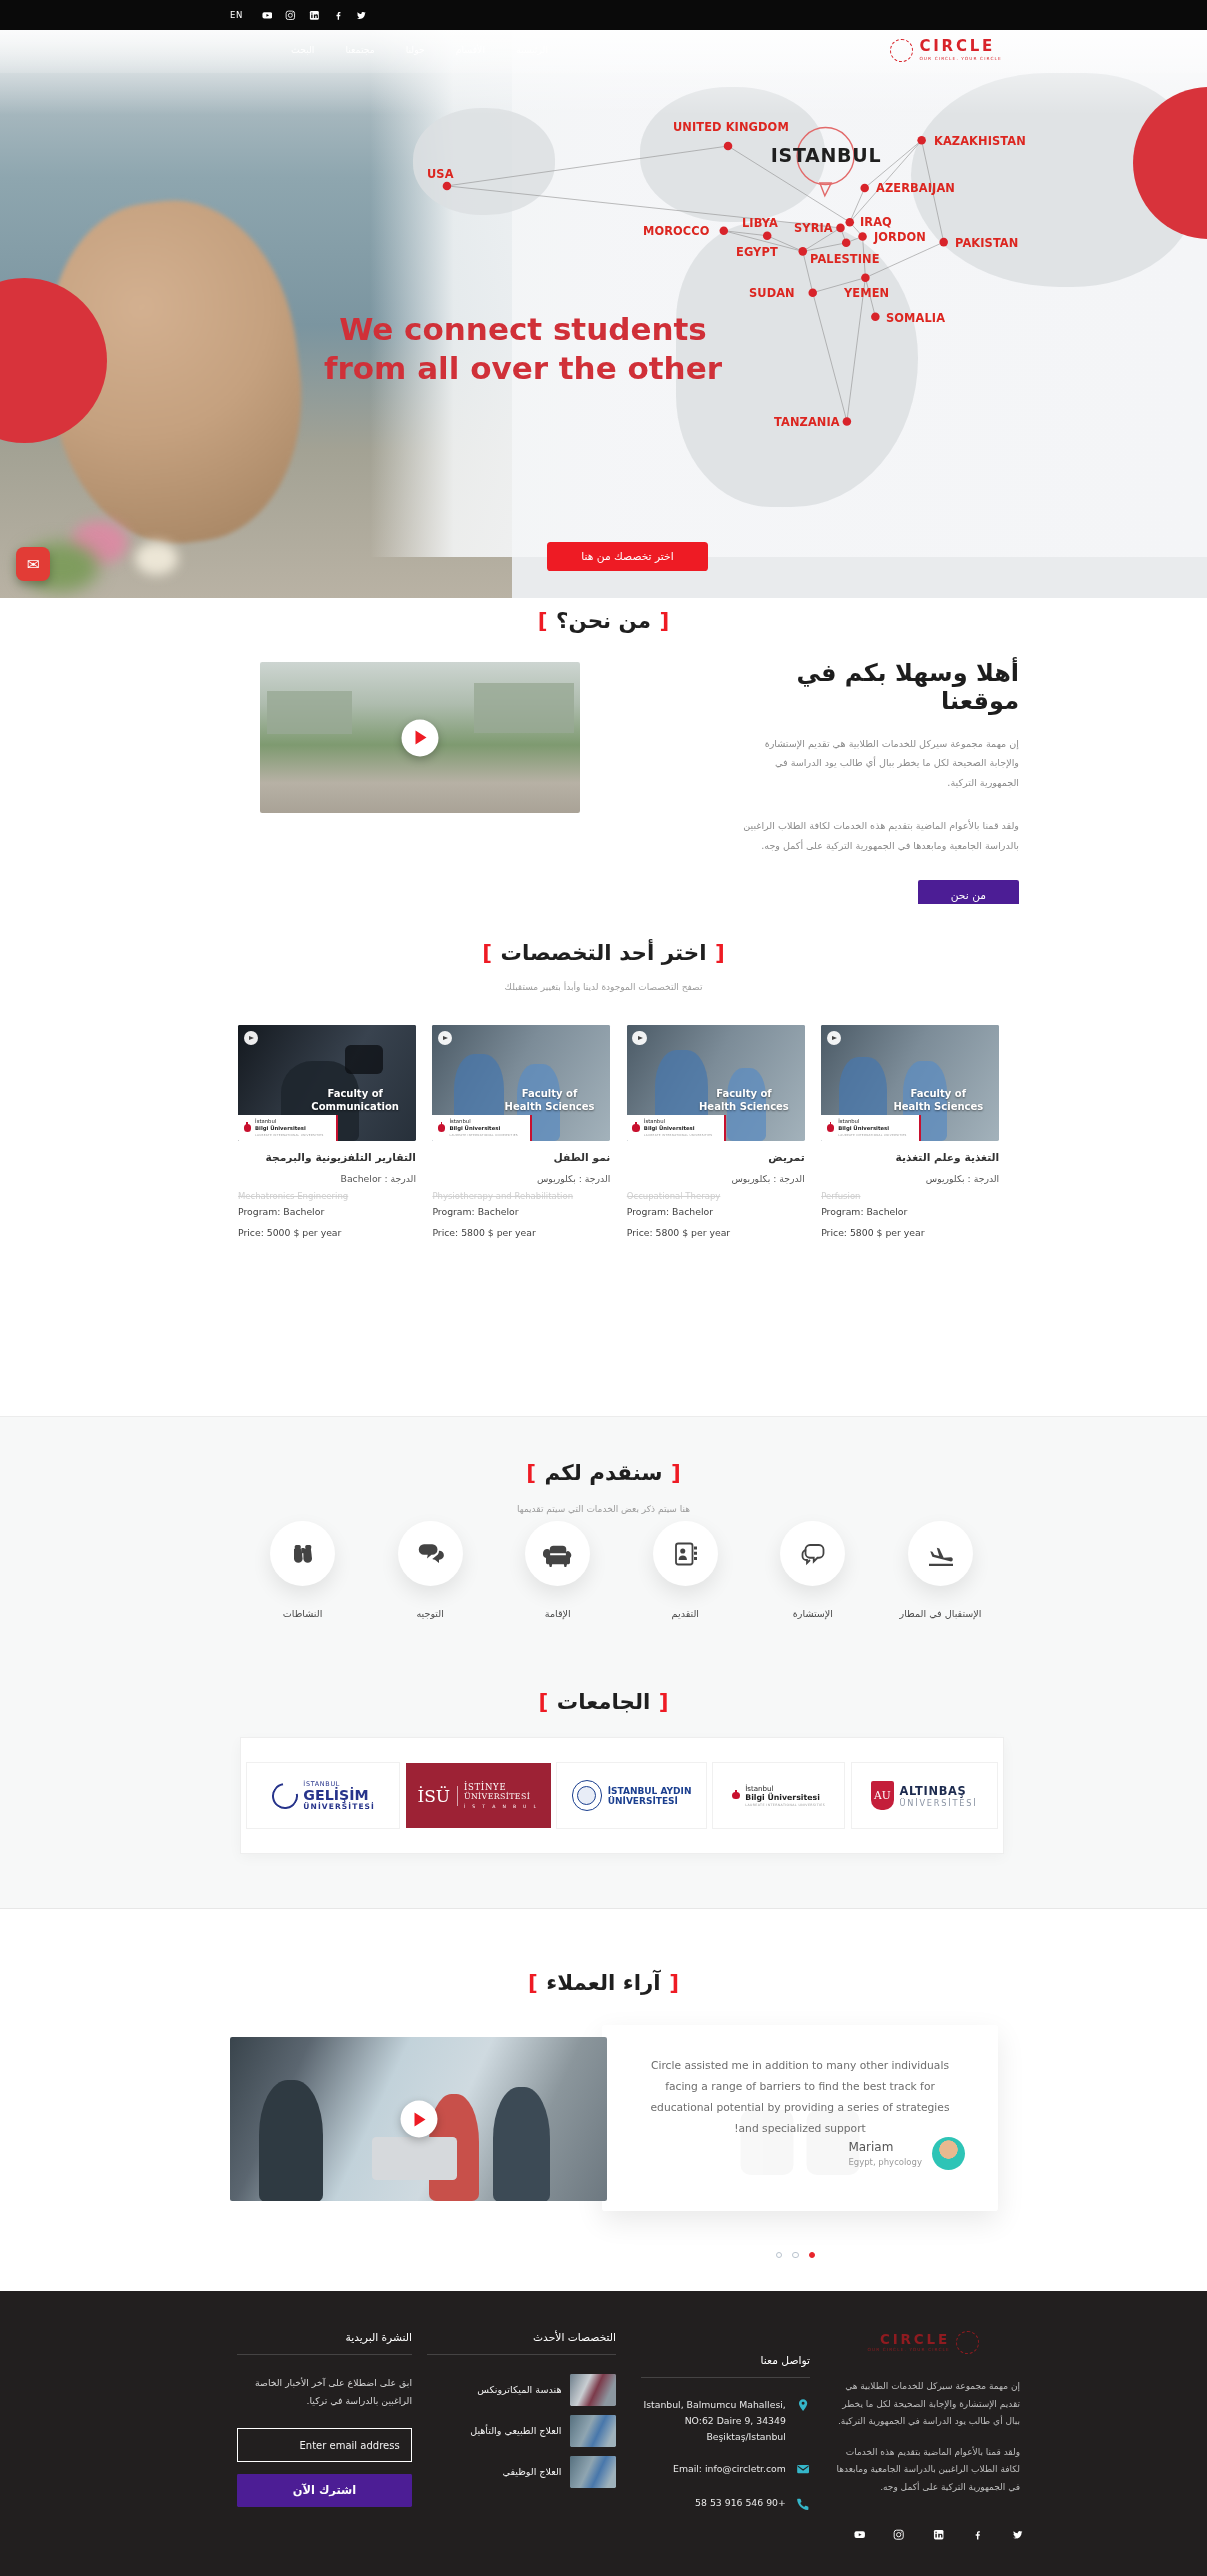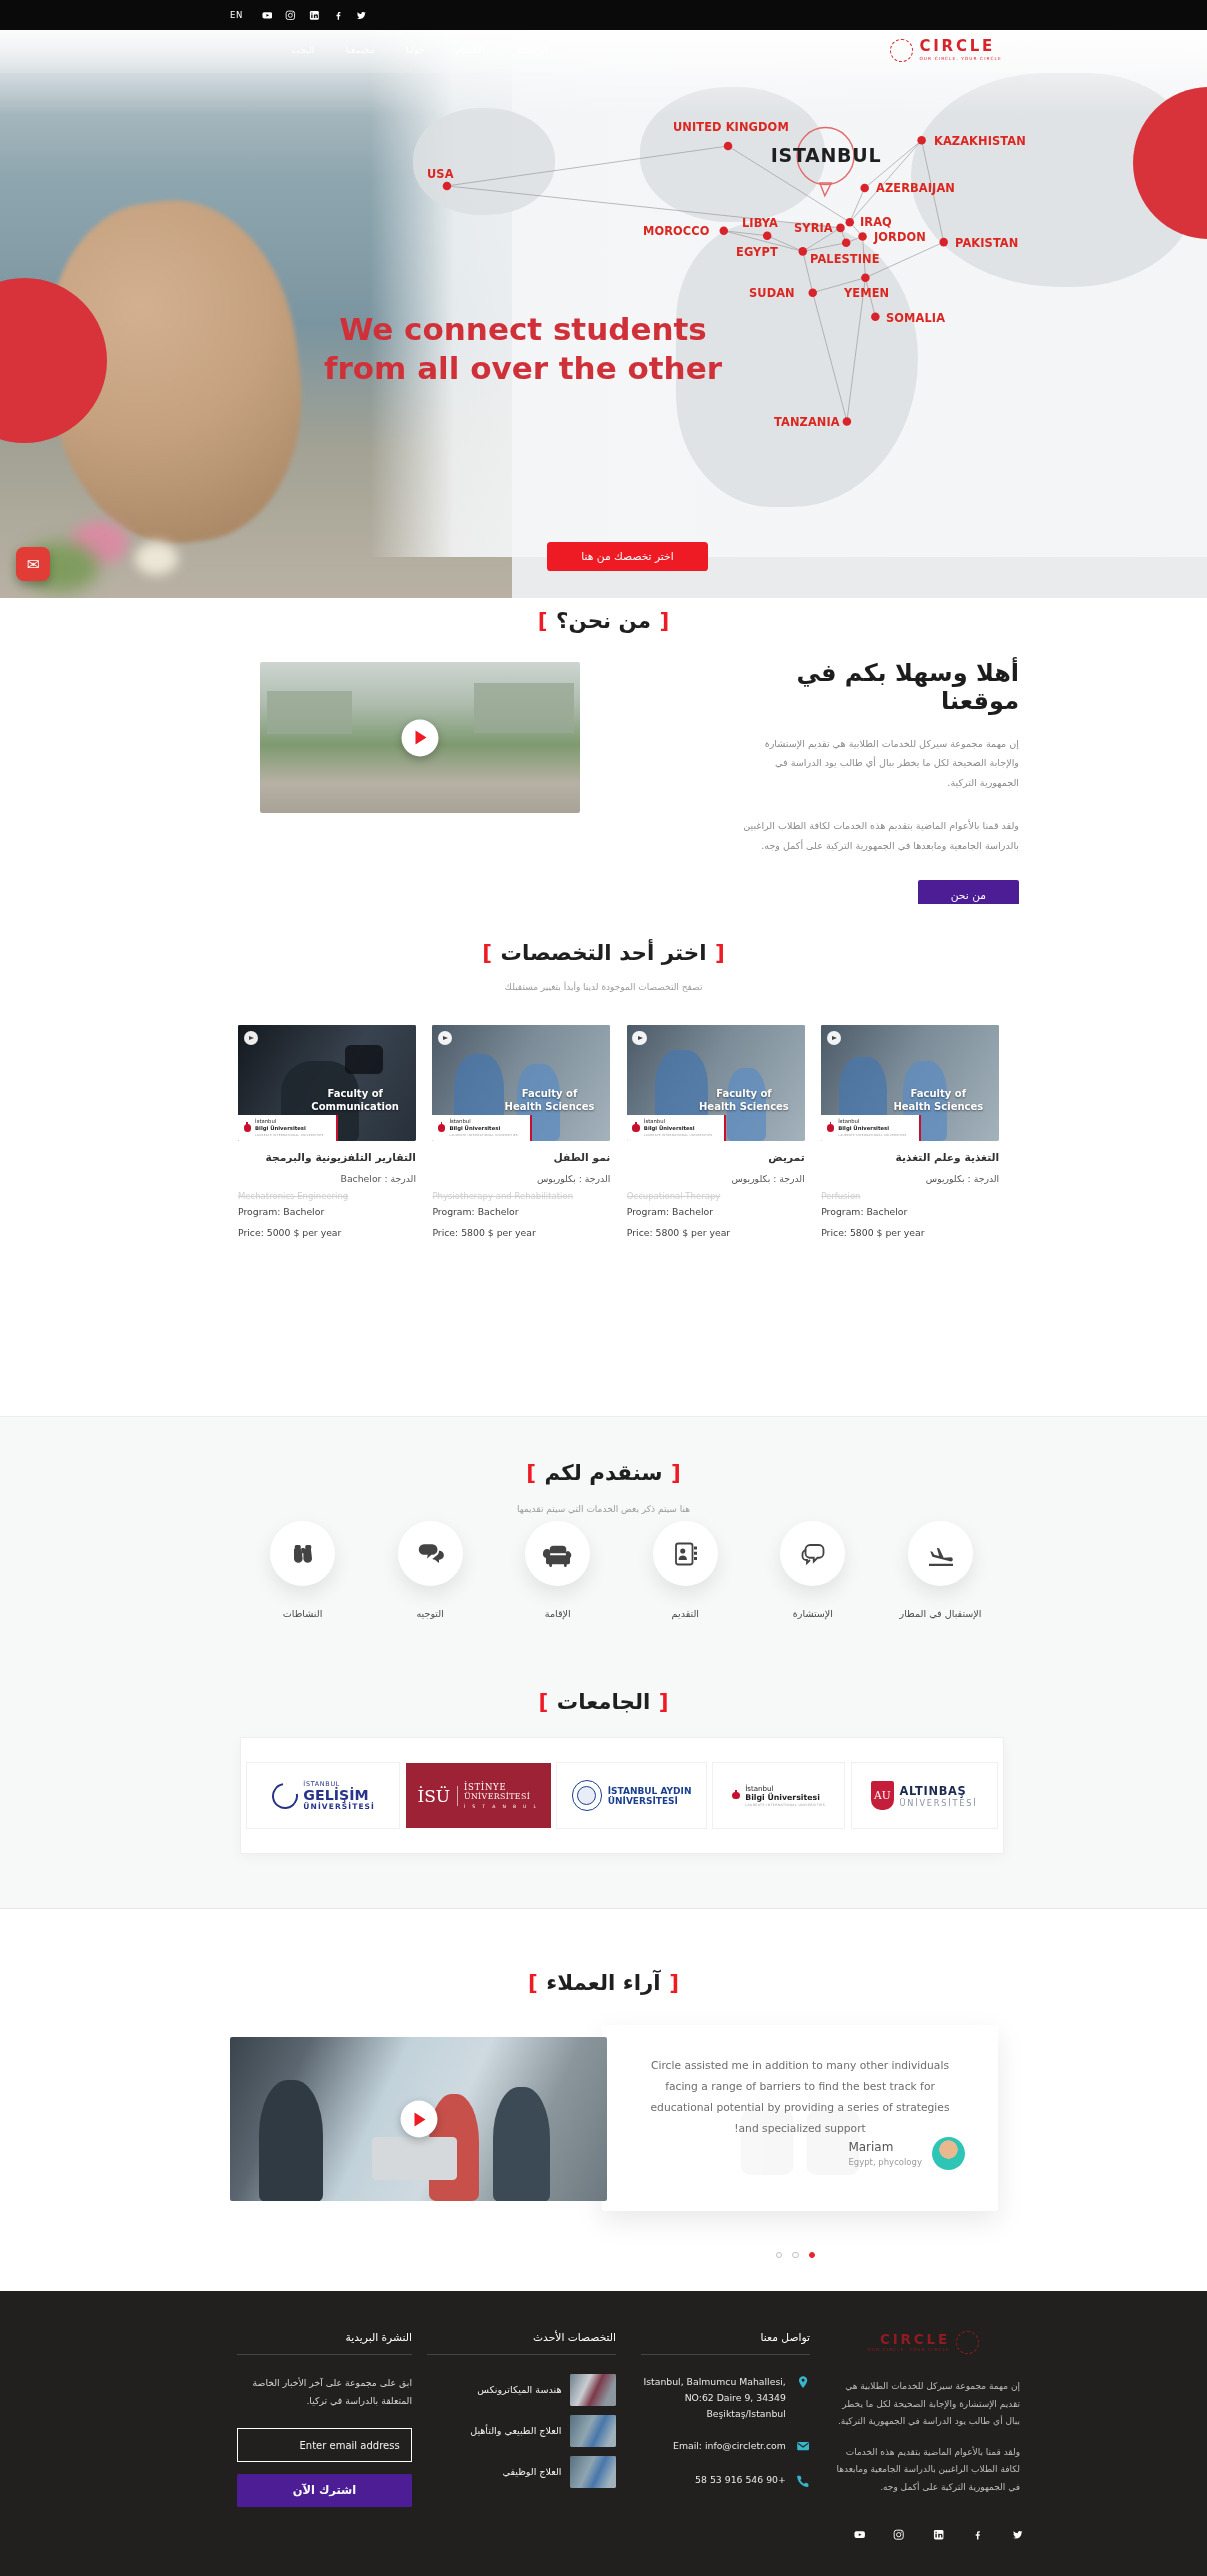--- a/index.html
+++ b/index.html
@@ -148,21 +148,21 @@
   
   .footer{position:absolute;left:0;top:2291px;width:100%;height:285px;background:#221f1f;}
   .fcol{position:absolute;top:40px;direction:rtl;}
   .fhead{color:#fff;font-size:10.7px;text-align:right;padding-bottom:10px;border-bottom:0.7px solid rgba(255,255,255,.16);margin-bottom:18.5px;}
   .col-about{left:826px;width:194px;}
   .flogo{display:flex;justify-content:center;align-items:center;gap:5.7px;margin-bottom:24px;}
   .flogo .brand-icon{border-color:#8f1b20;}
   .flogo .brand-name{color:#8f1b20;font-size:13.5px;}
   .flogo .brand-tag{color:#8f1b20;}
   .col-about p{margin:0 0 13px;color:#bdbdbd;font-size:9px;line-height:1.95;text-align:right;}
-  .col-contact{left:641px;width:169px;}
+  .col-contact{left:641px;width:169px;margin-top:23px;}
   .citem{display:flex;gap:10px;align-items:flex-start;margin-bottom:15.7px;}
   .citem .cic{flex:0 0 14.2px;margin-top:1.4px;}
   .citem .cic svg{width:14.2px;height:14.2px;fill:#35b6c9;}
   .citem .ct{flex:1;color:#e8e8e8;font-size:9.3px;line-height:1.75;text-align:right;}
   .col-latest{left:427px;width:189px;}
   .litem{display:flex;gap:8.5px;align-items:center;margin-bottom:9.3px;cursor:pointer;}
   .lthumb{flex:0 0 46px;height:32px;border-radius:1.4px;}
   .lt0{background:linear-gradient(115deg,#6e7f8c 0%,#c9ced2 35%,#7c3a4a 55%,#8c97a0 80%);}
   .lt1{background:linear-gradient(115deg,#56707f 0%,#8fa5b1 40%,#4877ab 60%,#9fb2bc 85%);}
   .ltitle{flex:1;color:#f2f2f2;font-size:9.6px;text-align:right;line-height:1.6;}
@@ -643,21 +643,21 @@
         <span class="ltitle">العلاج الطبيعي والتأهيل</span>
       </div>
       <div class="litem">
         <span class="lthumb lt1"></span>
         <span class="ltitle">العلاج الوظيفي</span>
       </div>
     </div>
 
     <div class="fcol col-news">
       <div class="fhead">النشرة البريدية</div>
-      <p class="ntext">ابق على مجموعة على آخر الأخبار الخاصة المتعلقة بالدراسة في تركيا.</p>
+      <p class="ntext">ابق على اضطلاع على آخر الأخبار الخاصة الراغبين بالدراسة في تركيا.</p>
       <input class="nemail" type="text" placeholder="Enter email address" style="">
       <button class="btn-red nbtn">اشترك الآن</button>
     </div>
 
     <div class="fsocial">
       <span class="sic">
           <svg viewBox="0 0 24 24">
             <rect x="1" y="5" width="22" height="14" rx="4" fill="#fff"></rect>
             <path d="M10 9l6 3-6 3z" fill="#221f1f"></path>
           </svg>

